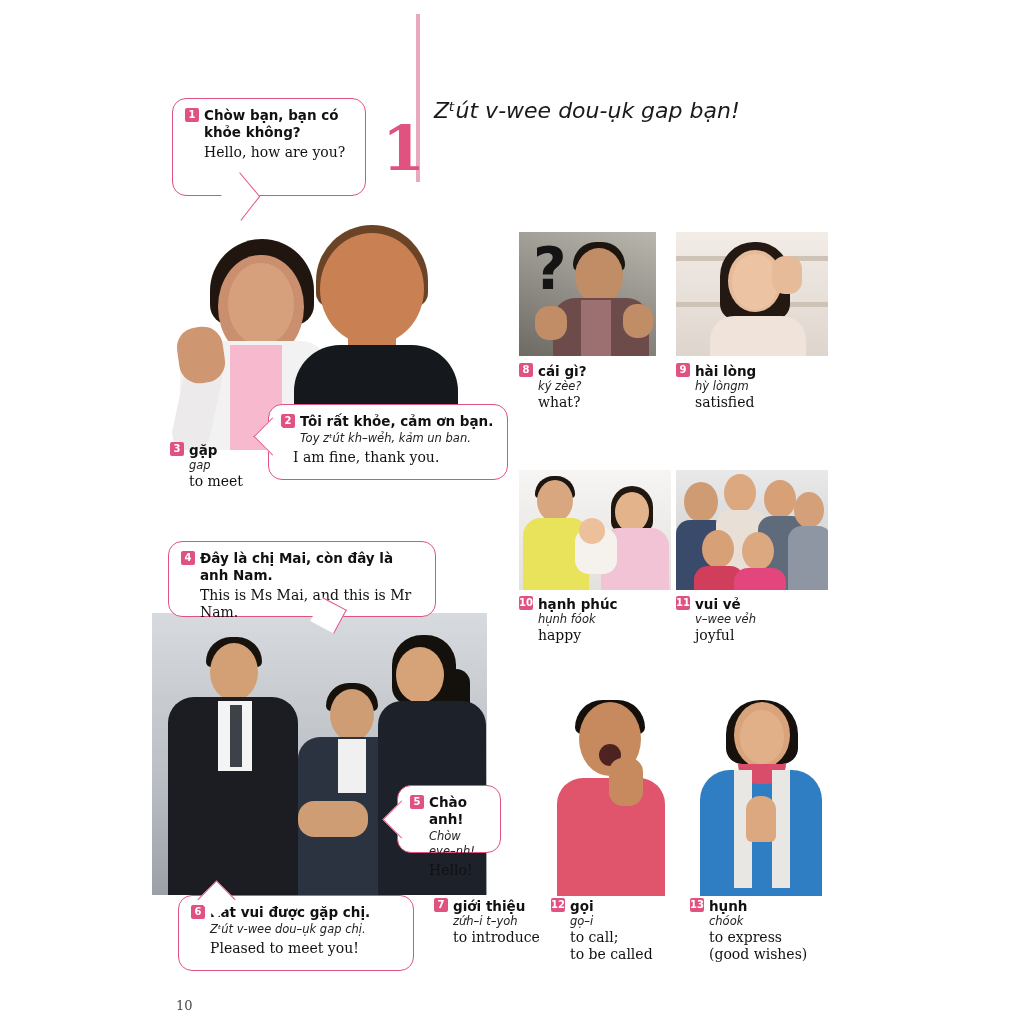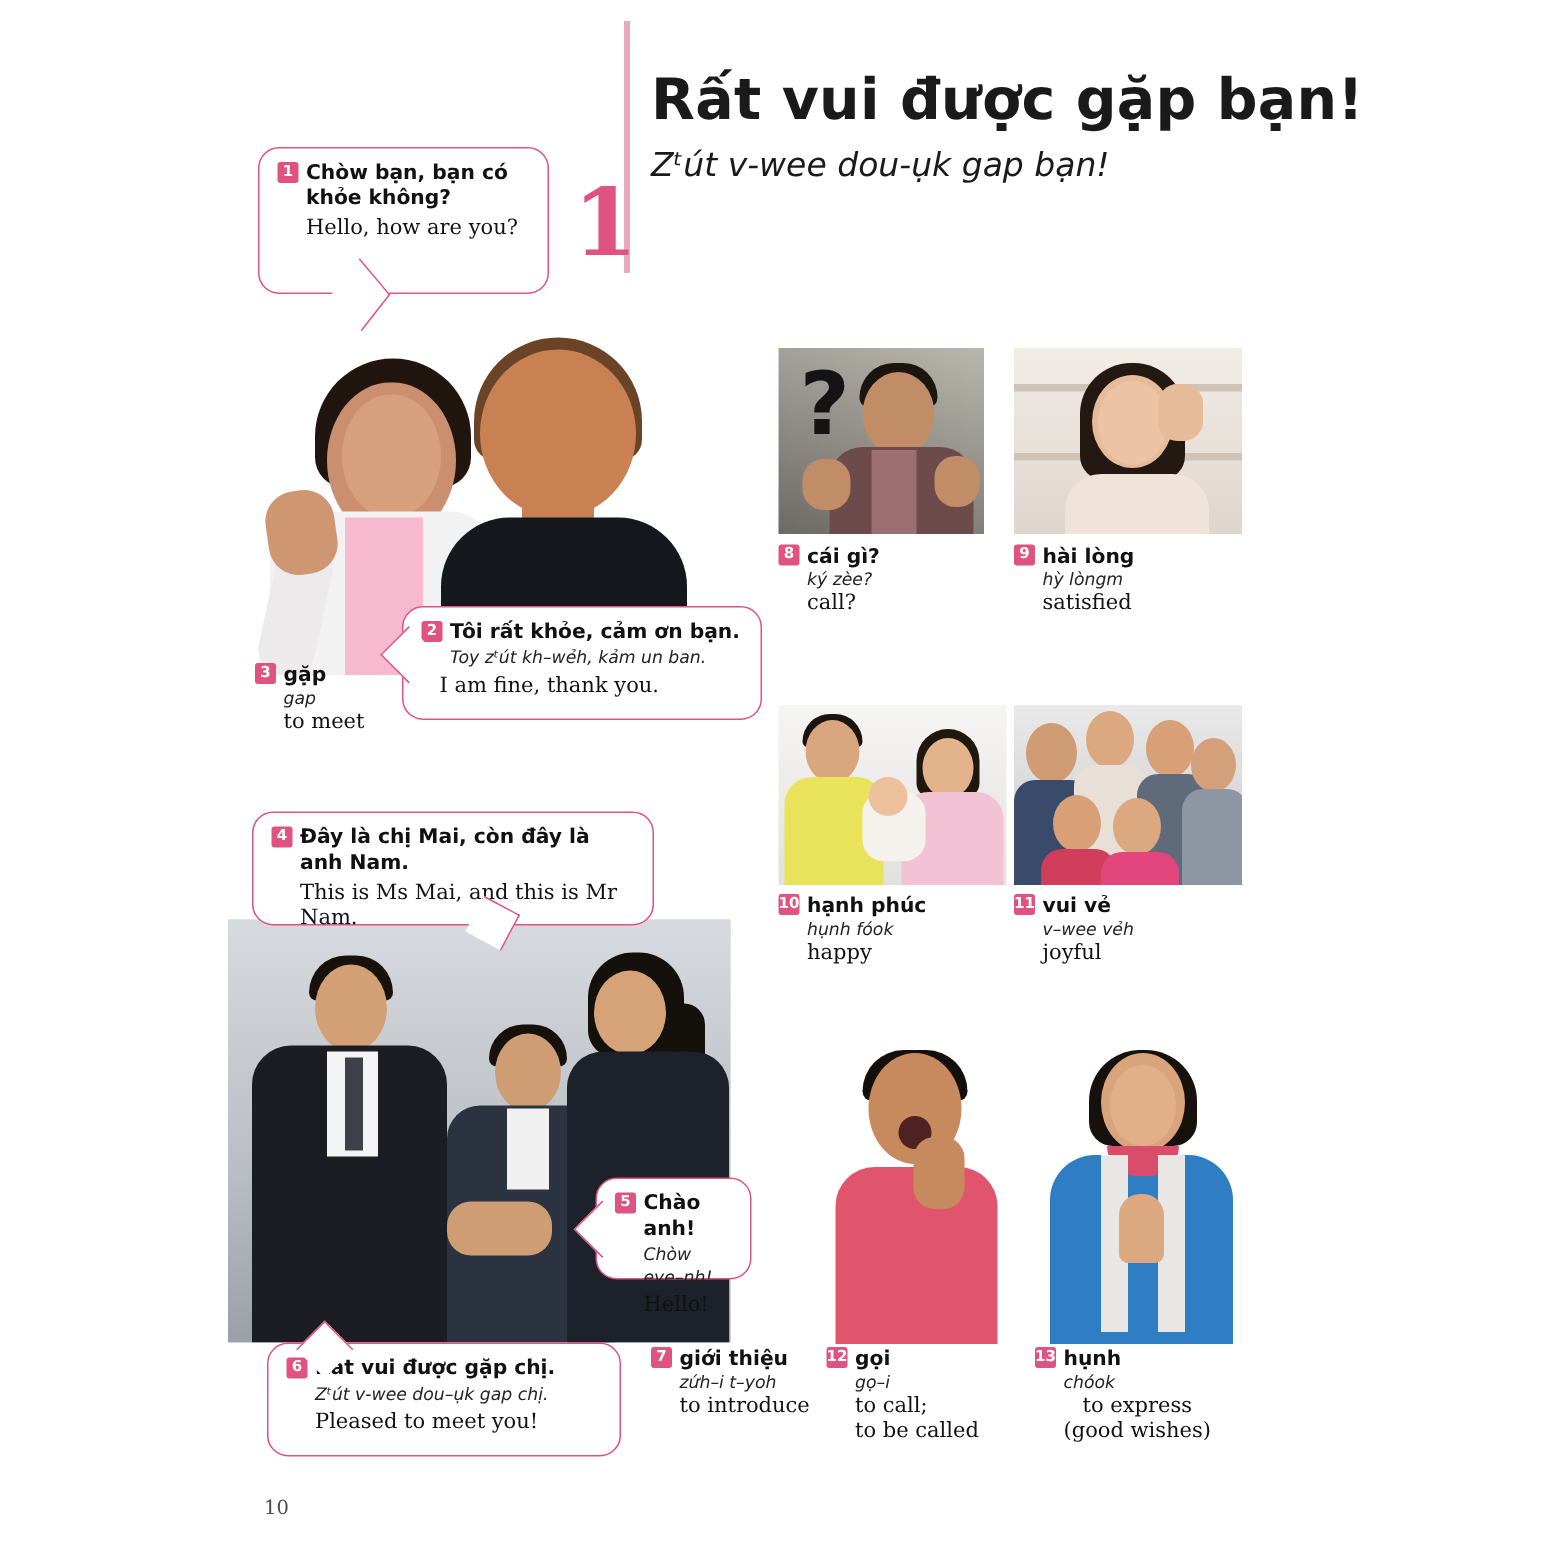--- a/index.html
+++ b/index.html
@@ -283,21 +283,20 @@
     color: #4a4a4a;
   }
 </style>
 </head>
 <body>
 
 <div class="page">
 
   <div class="header-rule"></div>
   <div class="chapter-number">1</div>
-  <div class="title-viet">Rất vui được gặp bạn!</div>
   <div class="title-pron">Zᵗút v-wee dou-ụk gap bạn!</div>
 
   <div class="photo" id="photo-greeting">
     <div class="hair-f"></div>
       <div class="skin-f"></div>
       <div class="face-f"></div>
     <div class="jacket-f"></div>
       <div class="shirt-f"></div>
       <div class="arm-f"></div>
       <div class="hand-f"></div>
@@ -459,21 +458,21 @@
     <div class="v-pron">zứh–i t–yoh</div>
     <div class="v-en">to introduce</div>
   </div>
 
   <div class="vocab" id="vocab-8">
     <div class="v-row">
       <span class="num-sq">8</span>
       <span class="v-word">cái gì?</span>
     </div>
     <div class="v-pron">ký zèe?</div>
-    <div class="v-en">call?</div>
+    <div class="v-en">what?</div>
   </div>
 
   <div class="vocab" id="vocab-9">
     <div class="v-row">
       <span class="num-sq">9</span>
       <span class="v-word">hài lòng</span>
     </div>
     <div class="v-pron">hỳ lòngm</div>
     <div class="v-en">satisfied</div>
   </div>
@@ -505,18 +504,18 @@
     <div class="v-en" style="white-space:pre-line;">to call;
 to be called</div>
   </div>
 
   <div class="vocab" id="vocab-13">
     <div class="v-row">
       <span class="num-sq">13</span>
       <span class="v-word">hụnh</span>
     </div>
     <div class="v-pron">chóok</div>
-    <div class="v-en" style="white-space:pre-line;text-align:center;">to express
+    <div class="v-en" style="white-space:pre-line;">to express
 (good wishes)</div>
   </div>
 
   <div class="page-number">10</div>
 </div>
 
 </body></html>

